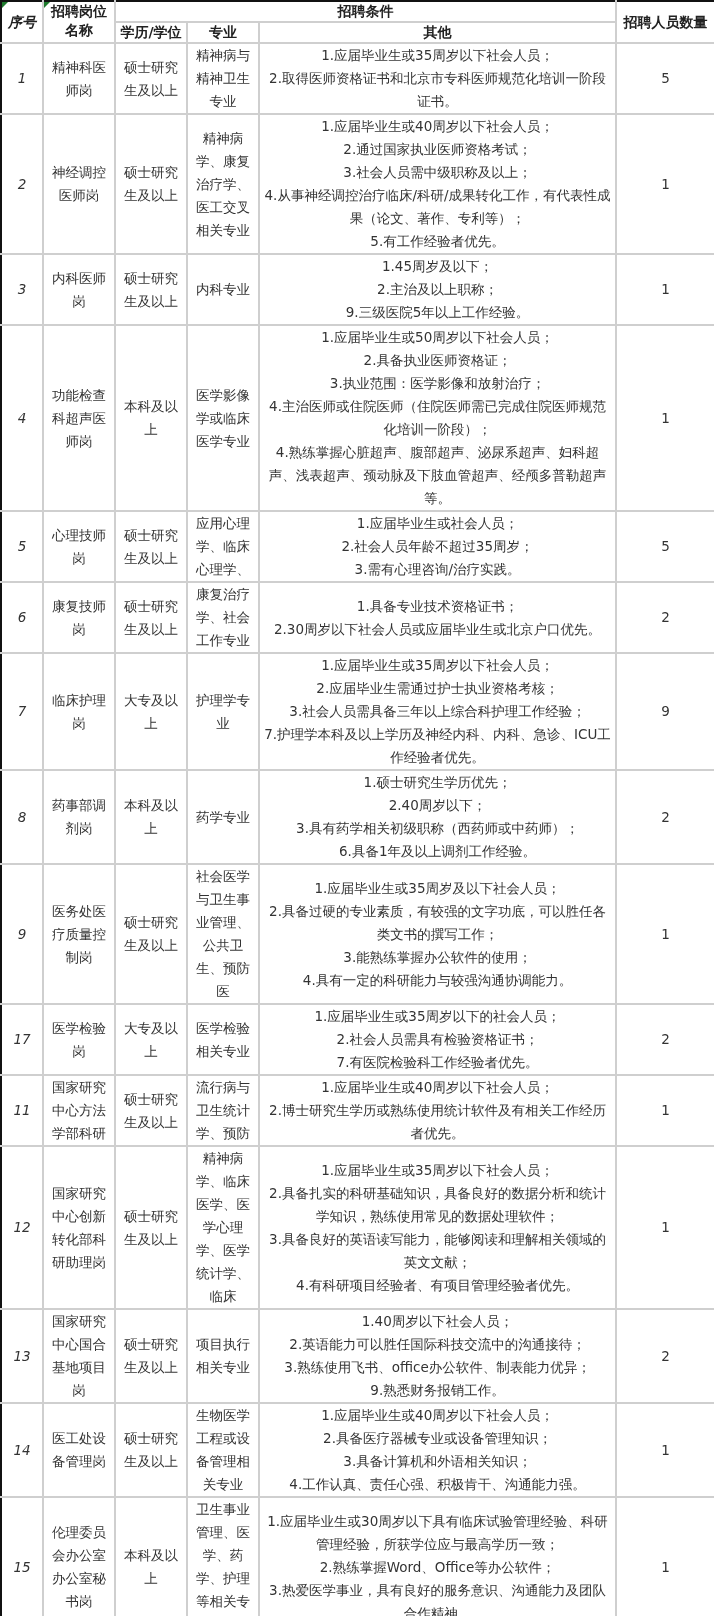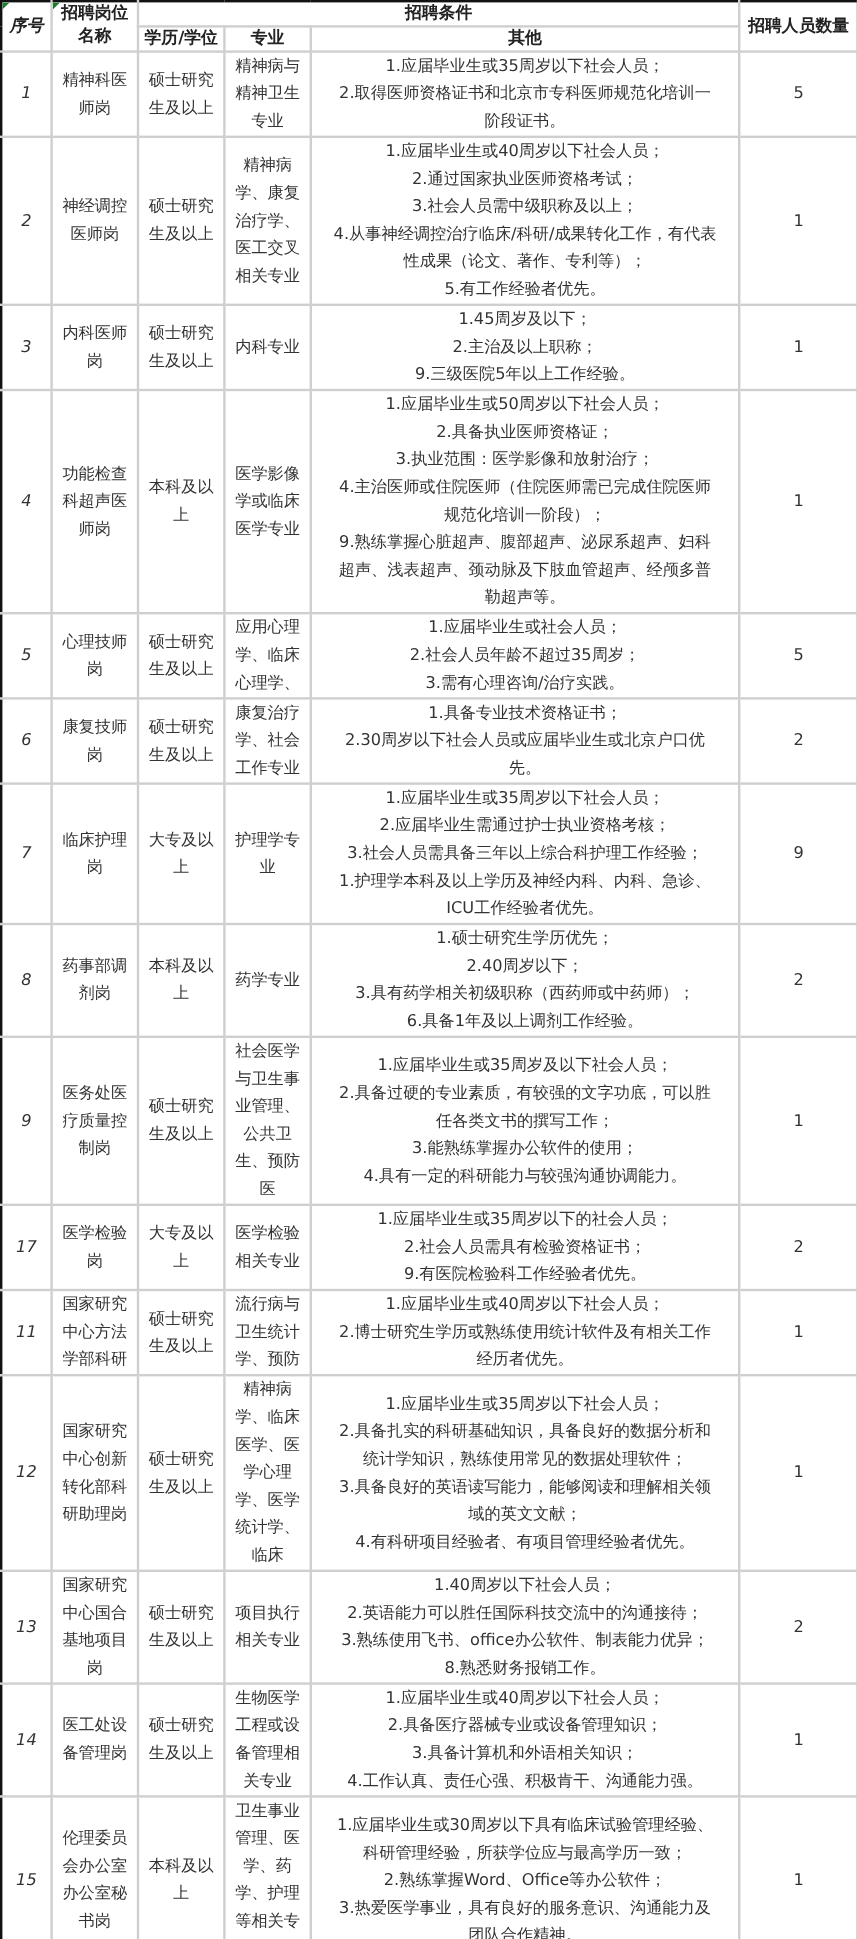--- a/index.html
+++ b/index.html
@@ -5,21 +5,21 @@
   html, body { margin: 0; padding: 0; background: #ffffff; }
   body { width: 714px; height: 1616px; overflow: hidden; font-family: "DejaVu Sans", "Liberation Sans", sans-serif; color: #333333; }
   table { border-collapse: collapse; table-layout: fixed; width: 714px; }
   td, th { border: 2px solid #cfcfcf; text-align: center; vertical-align: middle; padding: 0 2px; font-size: 13.5px; line-height: 23px; overflow: hidden; }
   th { font-weight: bold; color: #222222; font-size: 14px; line-height: 19px; }
   td.first, th.first { border-left: 2px solid #111111; font-style: italic; }
   td.last, th.last { border-right: 2px solid #000000; }
   tr.hdr1 th { border-top: 2px solid #111111; }
   tr:last-child td { border-bottom: 2px solid #111111; }
   td.wrap { word-break: break-all; }
-  td.other { padding: 0 16px; }
+  td.other { padding: 0 4px; }
   .line { display: block; }
   .corner { position: relative; }
   .corner::before { content: ""; position: absolute; left: 0; top: 0; border-top: 6px solid #1e7a2d; border-right: 6px solid transparent; }
 </style>
 </head>
 <body>
 
 <table>
   <colgroup>
     <col style="width:42px">
@@ -83,21 +83,21 @@
       <tr style="height: 182px;">
         <td class="first">4</td>
         <td class="wrap">功能检查科超声医师岗</td>
         <td class="wrap">本科及以上</td>
         <td class="wrap">医学影像学或临床医学专业</td>
         <td class="other">
           <span class="line">1.应届毕业生或50周岁以下社会人员；</span>
           <span class="line">2.具备执业医师资格证；</span>
           <span class="line">3.执业范围：医学影像和放射治疗；</span>
           <span class="line">4.主治医师或住院医师（住院医师需已完成住院医师规范化培训一阶段）；</span>
-          <span class="line">9.熟练掌握心脏超声、腹部超声、泌尿系超声、妇科超声、浅表超声、颈动脉及下肢血管超声、经颅多普勒超声等。</span>
+          <span class="line">4.熟练掌握心脏超声、腹部超声、泌尿系超声、妇科超声、浅表超声、颈动脉及下肢血管超声、经颅多普勒超声等。</span>
         </td>
         <td class="last">1</td>
       </tr>
       <tr style="height: 67px;">
         <td class="first">5</td>
         <td class="wrap">心理技师岗</td>
         <td class="wrap">硕士研究生及以上</td>
         <td class="wrap">应用心理学、临床心理学、</td>
         <td class="other">
           <span class="line">1.应届毕业生或社会人员；</span>
@@ -119,21 +119,21 @@
       </tr>
       <tr style="height: 114px;">
         <td class="first">7</td>
         <td class="wrap">临床护理岗</td>
         <td class="wrap">大专及以上</td>
         <td class="wrap">护理学专业</td>
         <td class="other">
           <span class="line">1.应届毕业生或35周岁以下社会人员；</span>
           <span class="line">2.应届毕业生需通过护士执业资格考核；</span>
           <span class="line">3.社会人员需具备三年以上综合科护理工作经验；</span>
-          <span class="line">1.护理学本科及以上学历及神经内科、内科、急诊、ICU工作经验者优先。</span>
+          <span class="line">7.护理学本科及以上学历及神经内科、内科、急诊、ICU工作经验者优先。</span>
         </td>
         <td class="last">9</td>
       </tr>
       <tr style="height: 92px;">
         <td class="first">8</td>
         <td class="wrap">药事部调剂岗</td>
         <td class="wrap">本科及以上</td>
         <td class="wrap">药学专业</td>
         <td class="other">
           <span class="line">1.硕士研究生学历优先；</span>
@@ -157,21 +157,21 @@
         <td class="last">1</td>
       </tr>
       <tr style="height: 68px;">
         <td class="first">17</td>
         <td class="wrap">医学检验岗</td>
         <td class="wrap">大专及以上</td>
         <td class="wrap">医学检验相关专业</td>
         <td class="other">
           <span class="line">1.应届毕业生或35周岁以下的社会人员；</span>
           <span class="line">2.社会人员需具有检验资格证书；</span>
-          <span class="line">9.有医院检验科工作经验者优先。</span>
+          <span class="line">7.有医院检验科工作经验者优先。</span>
         </td>
         <td class="last">2</td>
       </tr>
       <tr style="height: 68px;">
         <td class="first">11</td>
         <td class="wrap">国家研究中心方法学部科研</td>
         <td class="wrap">硕士研究生及以上</td>
         <td class="wrap">流行病与卫生统计学、预防</td>
         <td class="other">
           <span class="line">1.应届毕业生或40周岁以下社会人员；</span>
@@ -194,21 +194,21 @@
       </tr>
       <tr style="height: 93px;">
         <td class="first">13</td>
         <td class="wrap">国家研究中心国合基地项目岗</td>
         <td class="wrap">硕士研究生及以上</td>
         <td class="wrap">项目执行相关专业</td>
         <td class="other">
           <span class="line">1.40周岁以下社会人员；</span>
           <span class="line">2.英语能力可以胜任国际科技交流中的沟通接待；</span>
           <span class="line">3.熟练使用飞书、office办公软件、制表能力优异；</span>
-          <span class="line">8.熟悉财务报销工作。</span>
+          <span class="line">9.熟悉财务报销工作。</span>
         </td>
         <td class="last">2</td>
       </tr>
       <tr style="height: 92px;">
         <td class="first">14</td>
         <td class="wrap">医工处设备管理岗</td>
         <td class="wrap">硕士研究生及以上</td>
         <td class="wrap">生物医学工程或设备管理相关专业</td>
         <td class="other">
           <span class="line">1.应届毕业生或40周岁以下社会人员；</span>

